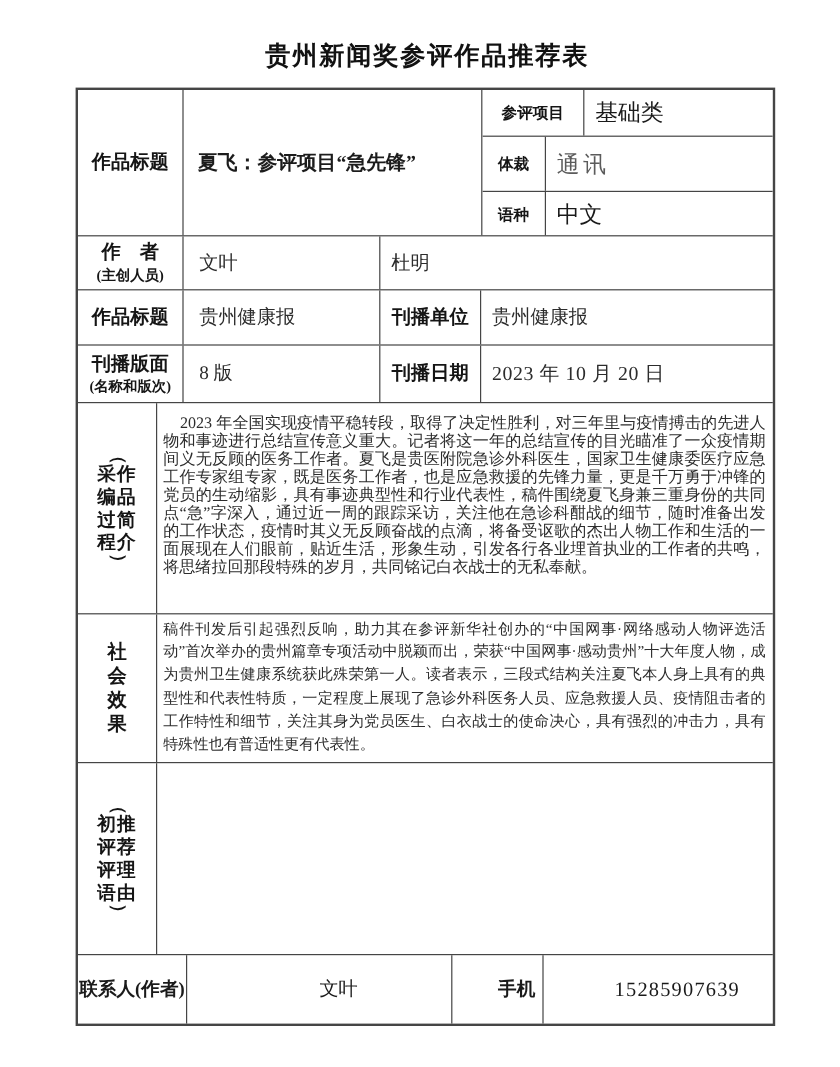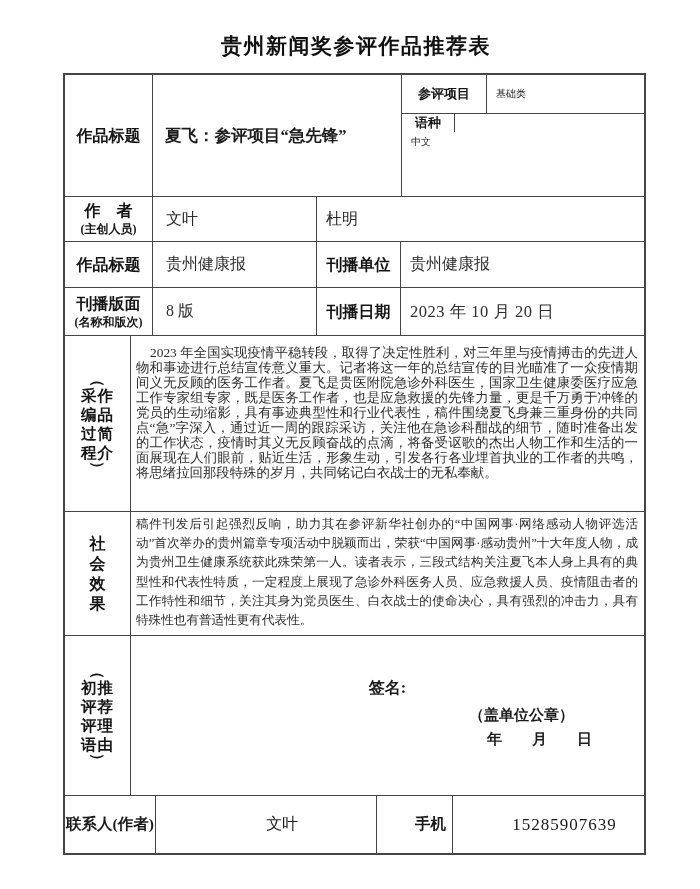--- a/index.html
+++ b/index.html
@@ -20,25 +20,25 @@
     flex-direction:column; line-height:1.2; color:#151515; }
   .sublbl { font-size:12px; font-weight:bold; margin-top:2px; }
   .val { justify-content:flex-start; font-size:16px; color:#2c2c2c; }
 
   
   .r1 { height:122px; }
   .r1 .c-label { width:88px; }
   .c-worktitle { width:249px; font-weight:bold; font-size:16.5px; padding-left:12px; color:#1c1c1c; }
   .r1-right { width:242px; display:flex; flex-direction:column; }
   .subrow { display:flex; border-bottom:1.5px solid #454545; }
-  .subrow:last-child { border-bottom:none;flex-direction:column; }
+  .subrow:last-child { border-bottom:none; }
   .sr1 { height:39px; } .sr2 { height:46px; } .sr3 { height:37px; }
   .sr1 .slbl { width:85px; } .sr2 .slbl, .sr3 .slbl { width:53px; }
   .slbl { justify-content:center; font-weight:bold; font-size:13px; color:#151515; }
-  .sval { flex:1; padding-left:9px; font-size:10px; }
+  .sval { flex:1; padding-left:9px; font-size:19px; }
   .muted { color:#5b5b5b; letter-spacing:3px; }
 
   
   .r2 { height:45px; } .r3 { height:46px; } .r4 { height:48px; }
   .cols-a .c1 { width:88px; }
   .cols-a .c2 { width:164px; padding-left:13px; }
   .cols-a .c3 { width:84px; justify-content:center; }
   .cols-a .c4 { width:243px; padding-left:9px; }
   .datefont { font-size:16.5px; letter-spacing:0.5px; }
 
@@ -78,20 +78,24 @@
   <div class="tbl">
 
     <div class="row r1">
       <div class="cell lbl c-label">作品标题</div>
       <div class="cell c-worktitle">夏飞：参评项目“急先锋”</div>
       <div class="r1-right cell last" style="padding:0; align-items:stretch;">
         <div style="display:flex; flex-direction:column; width:100%;">
           <div class="subrow sr1">
             <div class="cell slbl" style="width:85px;">参评项目</div>
             <div class="cell sval last">基础类</div>
+          </div>
+          <div class="subrow sr2">
+            <div class="cell slbl" style="width:53px;">体裁</div>
+            <div class="cell sval last muted">通讯</div>
           </div>
           <div class="subrow sr3">
             <div class="cell slbl" style="width:53px;">语种</div>
             <div class="cell sval last">中文</div>
           </div>
         </div>
       </div>
     </div>
 
     <div class="row r2 cols-a">
@@ -154,25 +158,20 @@
       <div class="cell c-vlabel">
         <div class="vlabel">
           <span class="vparen">（</span>
           <span>初推</span>
           <span>评荐</span>
           <span>评理</span>
           <span>语由</span>
           <span class="vparen">）</span>
         </div>
       </div>
-      <div class="cell c-sign last">
-        <div class="sign-label">签名:</div>
-        <div class="stamp-line">（盖单位公章）</div>
-        <div class="date-line">年　　月　　日</div>
-      </div>
     </div>
 
     <div class="row r8">
       <div class="cell c1">联系人(作者)</div>
       <div class="cell c2">文叶</div>
       <div class="cell c3">手机</div>
       <div class="cell c4 last">15285907639</div>
     </div>
 
   </div>

